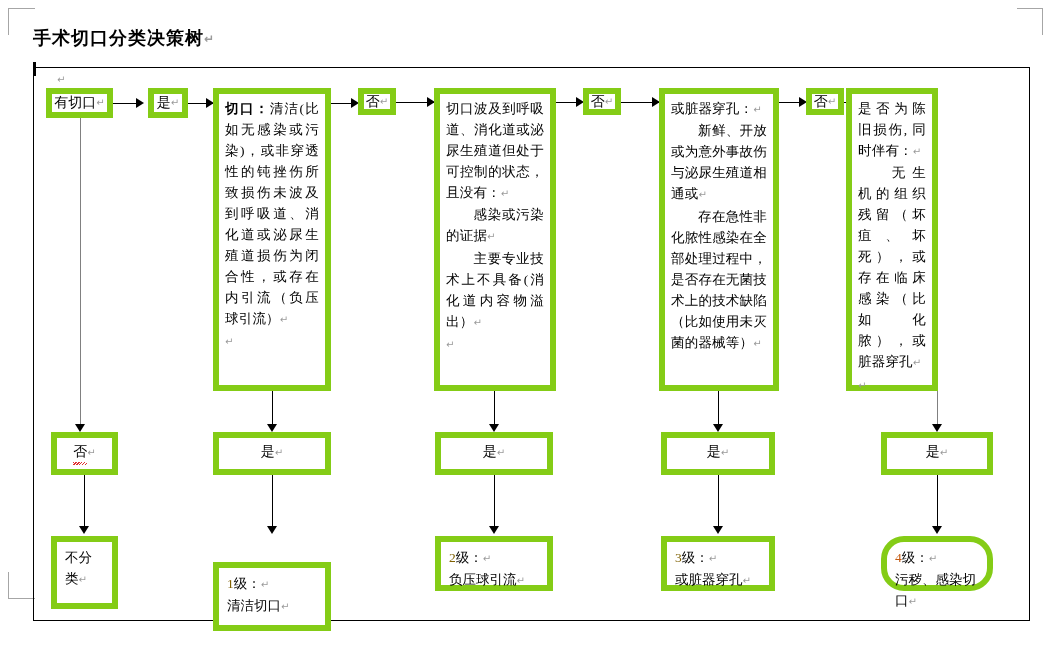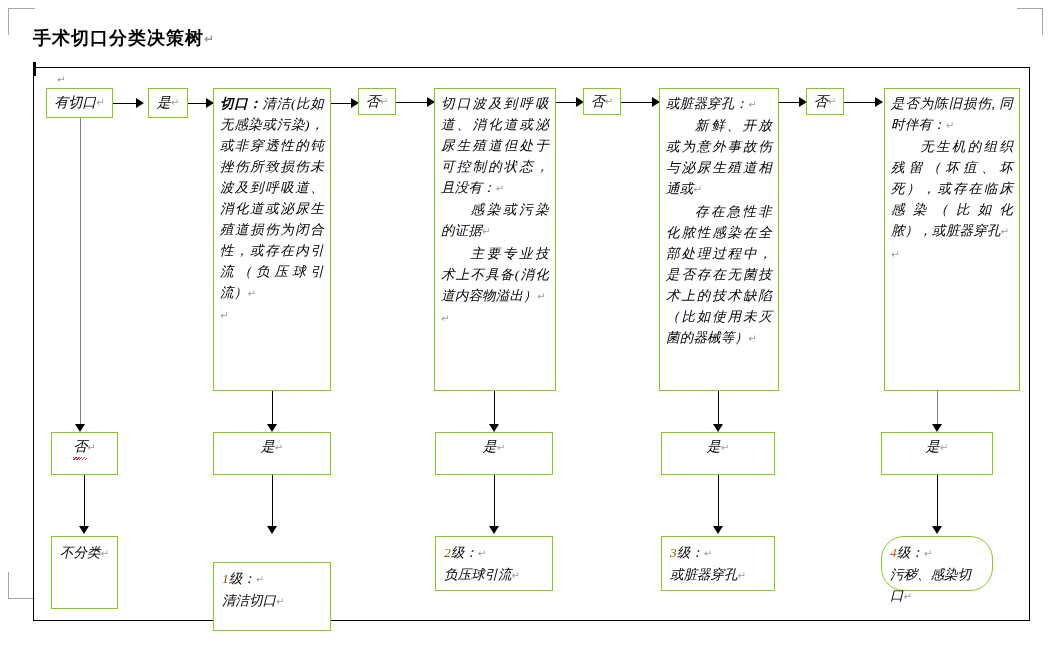--- a/index.html
+++ b/index.html
@@ -62,26 +62,25 @@
     left: 33px;
     top: 62px;
     width: 3px;
     height: 14px;
     background: #000000;
   }
 
   
   .nbox {
     position: absolute;
-    border: 1px solid #84cc16;
+    border: 6px solid #84cc16;
     box-sizing: border-box;
     background: #ffffff;
     font-size: 13px;
     line-height: 20px;
-    font-style: italic;
   }
 
   
   .small-box {
     font-size: 14px;
     display: flex;
     align-items: center;
     justify-content: center;
   }
 
@@ -242,21 +241,21 @@
 <div class="arrow-right" style="left:799px; top:97px;"></div>
 
 <div class="nbox small-box" style="left:806px; top:88px; width:38px; height:27px;">
   <span>否</span>
     <span class="pilcrow">↵</span>
 </div>
 
 <div class="hline" style="left:844px; top:102px; width:38px;"></div>
 <div class="arrow-right" style="left:875px; top:97px;"></div>
 
-<div class="nbox tall-box" style="left:884px; top:88px; width:136px; height:303px;">
+<div class="nbox tall-box" style="left:846px; top:88px; width:92px; height:303px;">
   <span>是否为陈旧损伤, 同时伴有：</span><span class="pilcrow">↵</span><br>
   <span style="display:inline-block;width:2em;"></span><span>无生机的组织残留（坏疽、坏死），或存在临床感染（比如化脓），或脏器穿孔</span><span class="pilcrow">↵</span><br>
   <span class="pilcrow">↵</span>
 </div>
 
 <div class="vline grey" style="left:80px; top:118px; height:308px;"></div>
 <div class="arrow-down" style="left:75px; top:424px;"></div>
 
 <div class="vline" style="left:272px; top:391px; height:35px;"></div>
 <div class="arrow-down" style="left:267px; top:424px;"></div>

